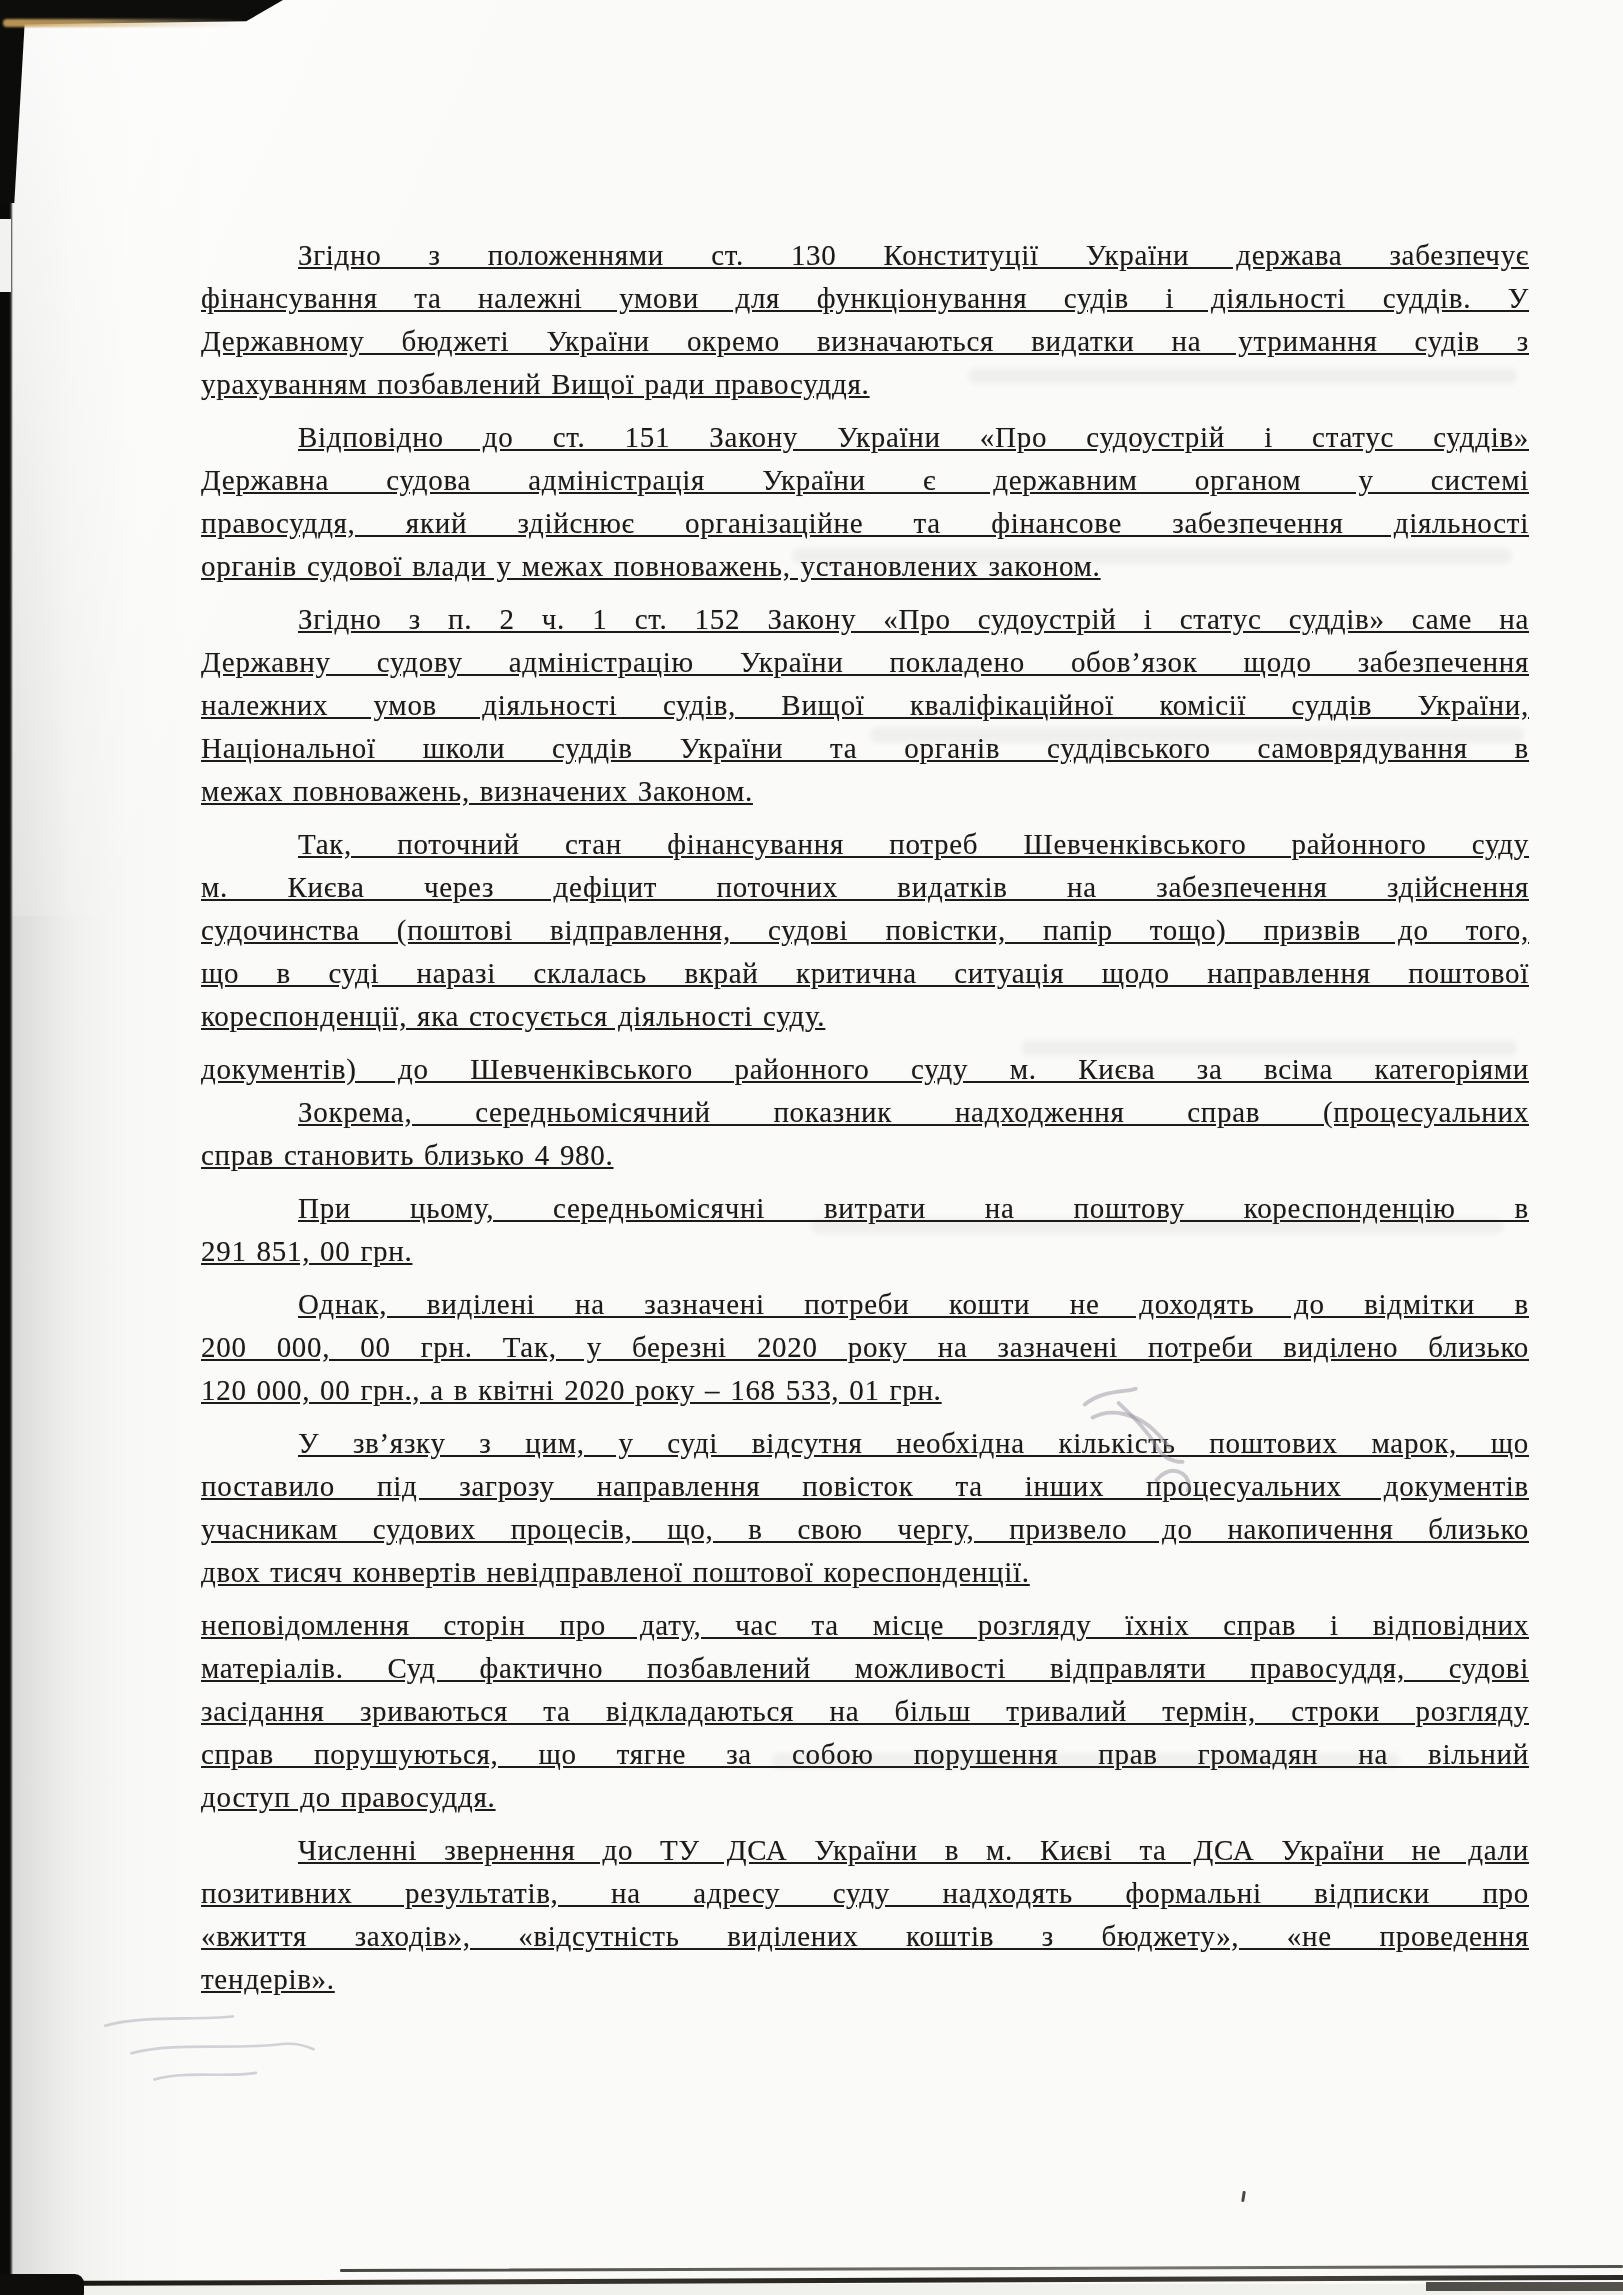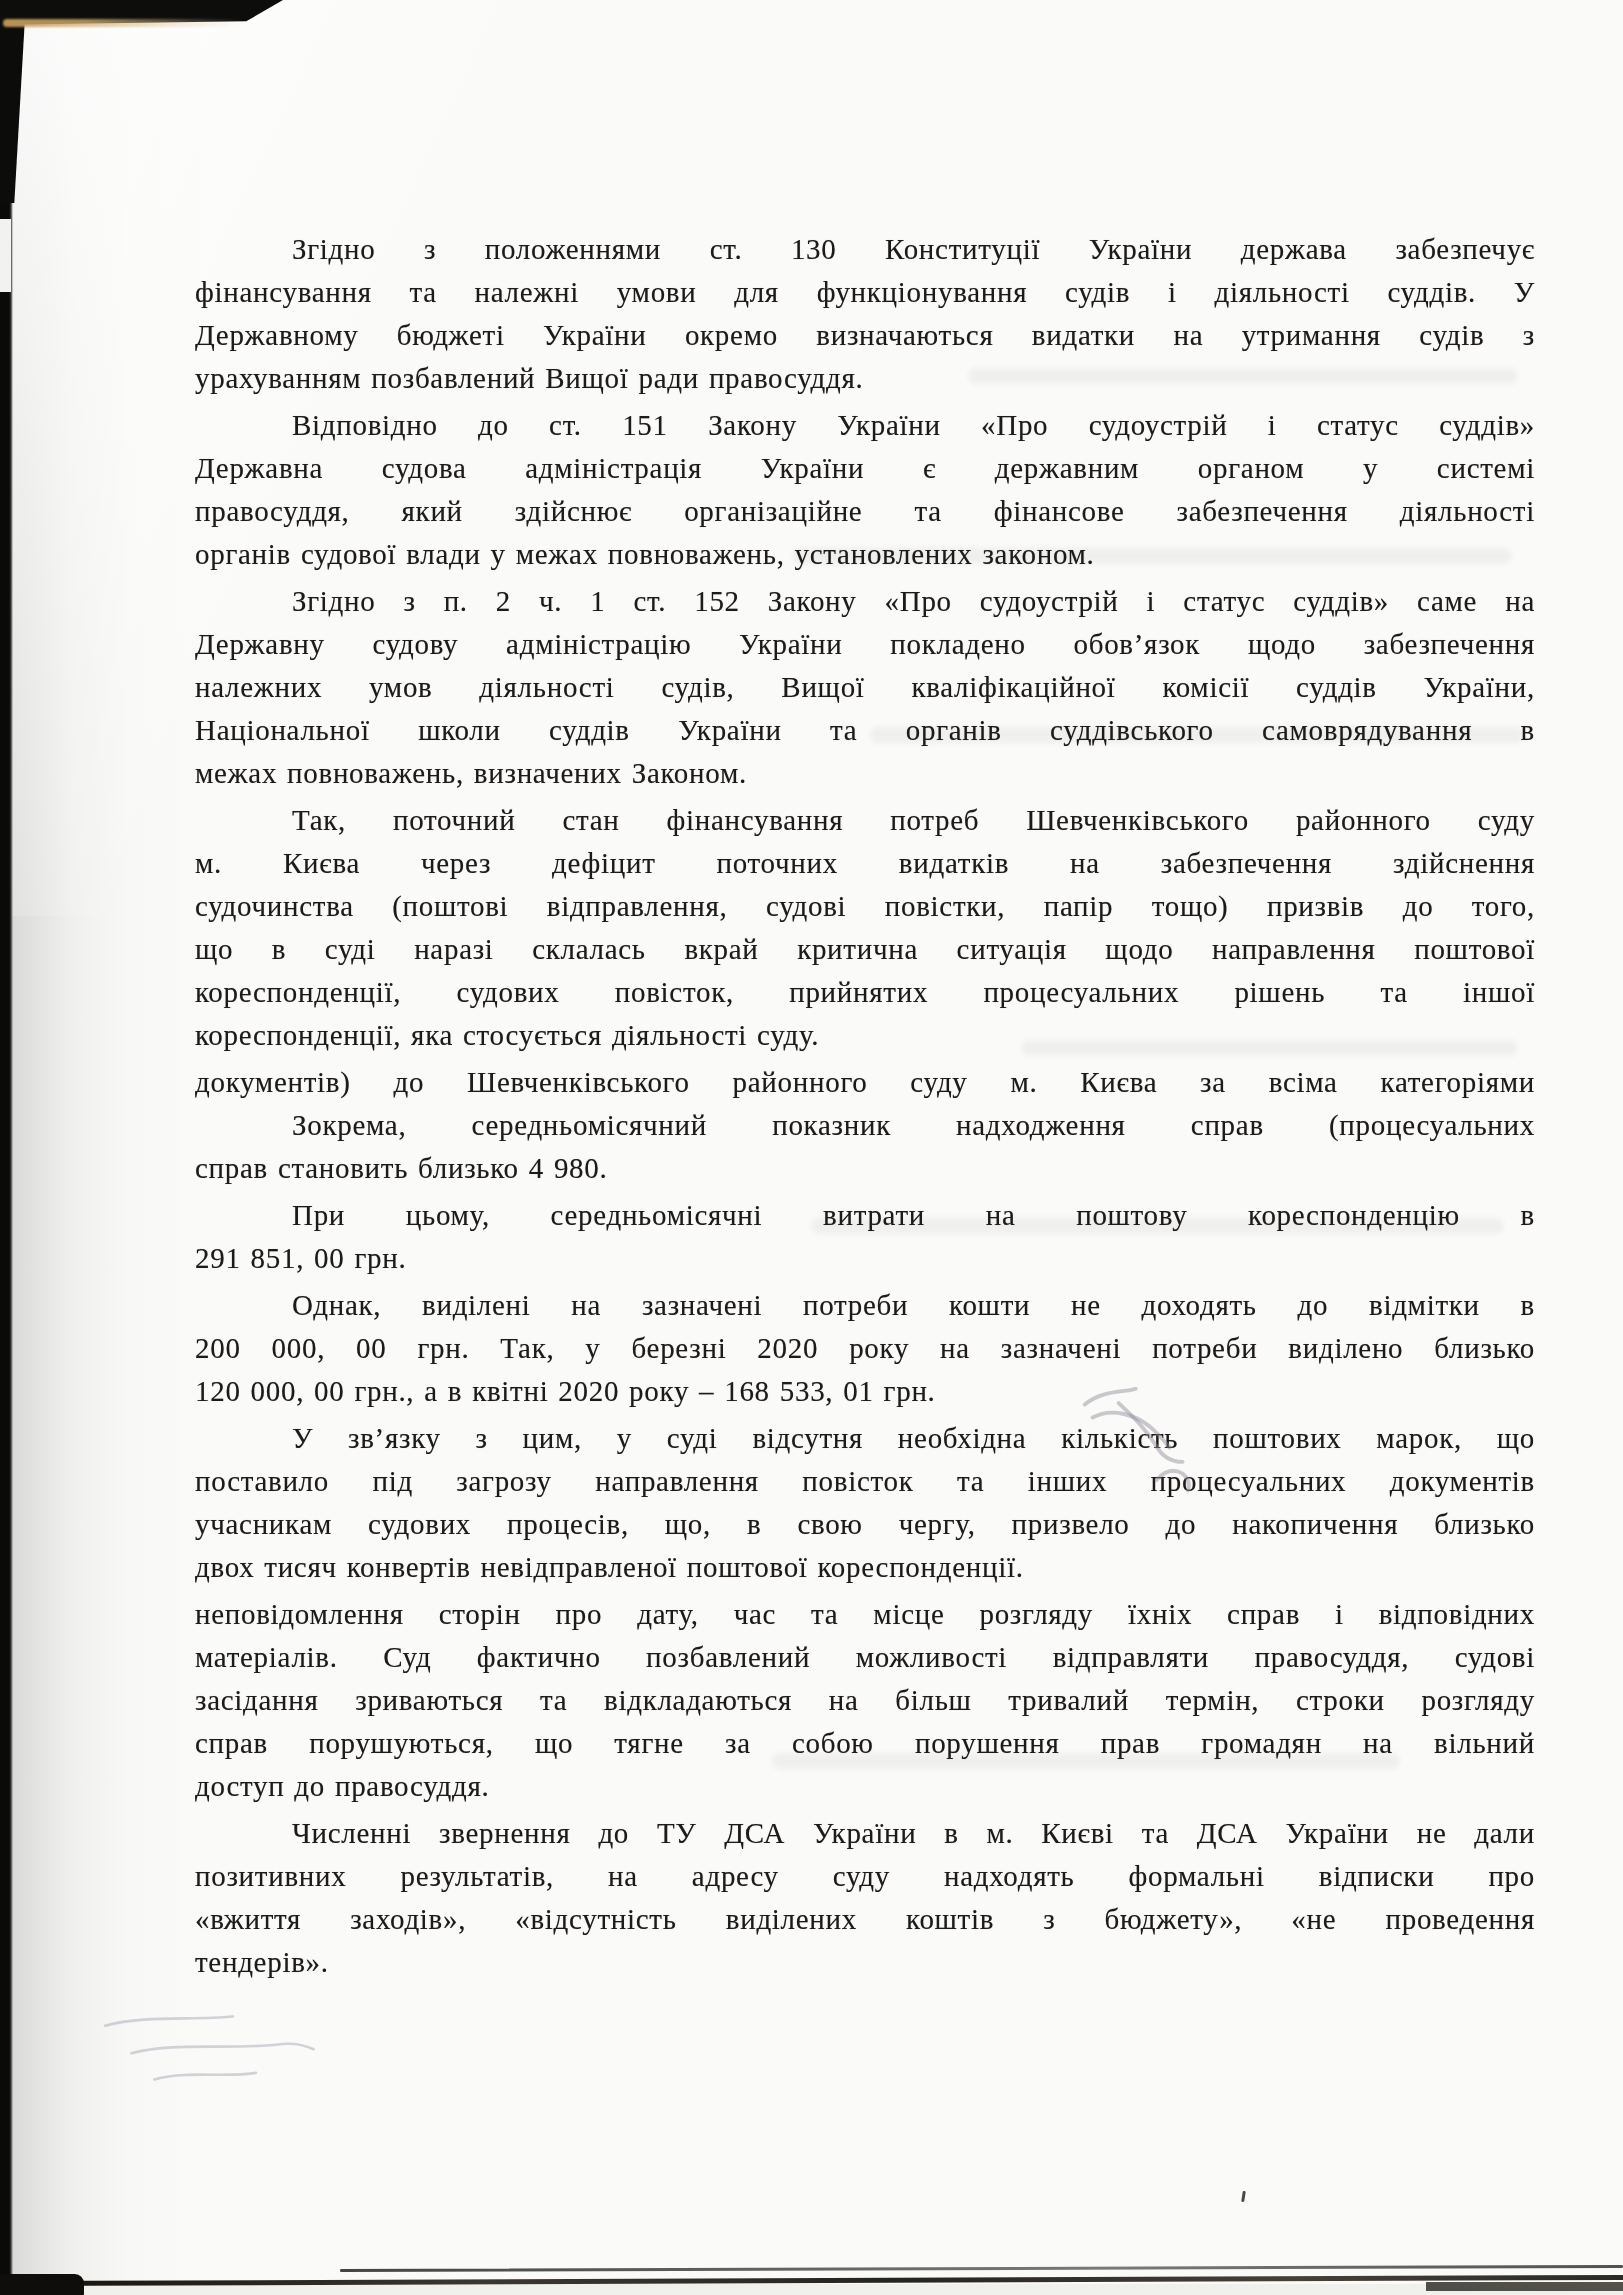--- a/index.html
+++ b/index.html
@@ -87,21 +87,21 @@
   .smudge-bottom{position:absolute;left:92px;top:2002px;}
   
   .text-block{
     position:absolute;left:191px;top:224px;width:1348px;
     color:#1d1b1a;
     font-size:29px;
     letter-spacing:0.7px;
     word-spacing:2px;
     text-shadow:0 0 0.7px rgba(55,40,40,0.45);
   }
-  .para{margin:4px;padding:0;}
+  .para{margin:10px;padding:0;text-decoration:underline;}
   .line{
     height:43px;line-height:43px;
     text-align:justify;text-align-last:justify;
     overflow:hidden;white-space:nowrap;
   }
   .line.first{text-indent:97px;}
   .line.plast{text-align-last:left;white-space:normal;}
 </style>
 </head>
 <body>
@@ -136,21 +136,20 @@
       <div class="line">Державну судову адміністрацію України покладено обов’язок щодо забезпечення</div>
       <div class="line">належних умов діяльності судів, Вищої кваліфікаційної комісії суддів України,</div>
       <div class="line">Національної школи суддів України та органів суддівського самоврядування в</div>
       <div class="line plast">межах повноважень, визначених Законом.</div>
     </div>
     <div class="para">
       <div class="line first">Так, поточний стан фінансування потреб Шевченківського районного суду</div>
       <div class="line">м. Києва через дефіцит поточних видатків на забезпечення здійснення</div>
       <div class="line">судочинства (поштові відправлення, судові повістки, папір тощо) призвів до того,</div>
       <div class="line">що в суді наразі склалась вкрай критична ситуація щодо направлення поштової</div>
-      <div class="line">кореспонденції, судових повісток, прийнятих процесуальних рішень та іншої</div>
       <div class="line plast">кореспонденції, яка стосується діяльності суду.</div>
     </div>
     <div class="para">
       <div class="line">документів) до Шевченківського районного суду м. Києва за всіма категоріями</div>
       <div class="line first">Зокрема, середньомісячний показник надходження справ (процесуальних</div>
       <div class="line plast">справ становить близько 4 980.</div>
     </div>
     <div class="para">
       <div class="line first">При цьому, середньомісячні витрати на поштову кореспонденцію в</div>
       <div class="line plast">291 851, 00 грн.</div>

